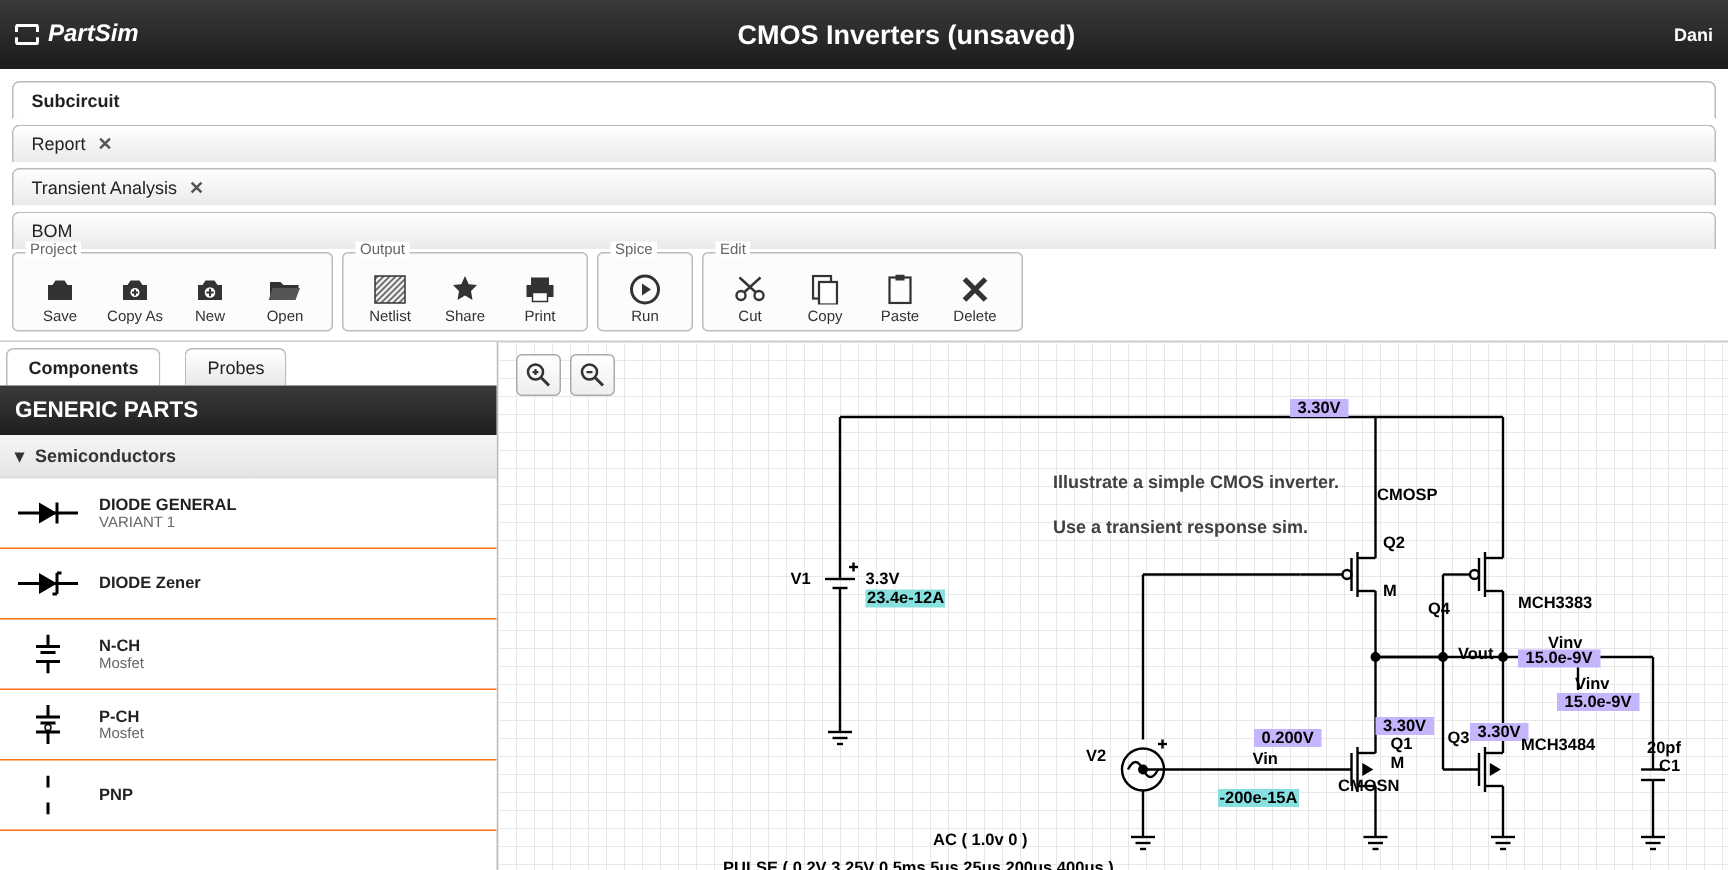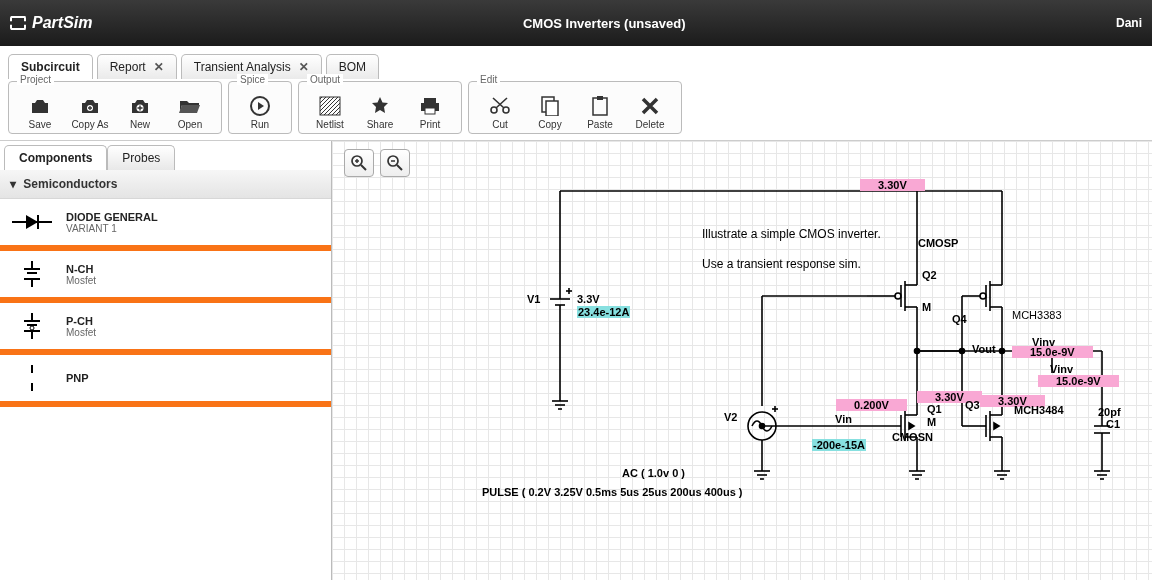--- a/index.html
+++ b/index.html
@@ -2,48 +2,48 @@
 <html><head>
 <meta charset="utf-8">
 <style>
   * { box-sizing: border-box; margin: 0; padding: 0; }
   body { font-family: Arial, Helvetica, sans-serif; font-size: 12px; color: #222; width: 1152px; height: 580px; overflow: hidden; background: #fff; }
 
   
   .topbar { height: 46px; background: linear-gradient(#3a3a3a,#1b1b1b); display: flex; align-items: center; padding: 16px 10px; color: #fff; }
   .logo { display: flex; align-items: center; gap: 6px; font-weight: bold; font-style: italic; font-size: 16px; }
   .logo-icon { width: 16px; height: 14px; border: 2px dashed #fff; border-top-style: solid; border-bottom-style: solid; border-radius: 2px; }
-  .doc-title { flex: 1; text-align: center; font-size: 13px; font-weight: bold; }
+  .doc-title { flex: 1; text-align: center; font-size: 18px; font-weight: bold; }
   .user { font-weight: bold; }
 
   
-  .doc-tabs { display: flex; gap: 4px; padding: 4px 8px 0; background: #fff; margin-top: 4px; }
+  .doc-tabs { display: flex; gap: 4px; padding: 4px 8px 0; background: #fff; margin-top: 4px; flex-direction: column; }
   .dtab { border: 1px solid #bbb; border-bottom: none; border-radius: 5px 5px 0 0; padding: 5px 12px; background: linear-gradient(#fff,#eaeaea); cursor: pointer; display: flex; align-items: center; gap: 8px; font-size: 12px; }
   .dtab.active { background: #fff; font-weight: bold; }
   .dtab .x { font-weight: bold; color: #555; }
 
   
   .toolbar-row { display: flex; gap: 6px; padding: 2px 8px 6px; border-bottom: 1px solid #ccc; }
   .tgroup { border: 1px solid #bbb; border-radius: 4px; padding: 4px 6px 3px; position: relative; display: flex; gap: 0; background: #fcfcfc; }
   .tgroup-label { position: absolute; top: -8px; left: 8px; background: #fff; padding: 0 3px; font-size: 10px; color: #666; }
   .tbtn { display: flex; flex-direction: column; align-items: center; justify-content: flex-end; width: 50px; height: 44px; cursor: pointer; border-radius: 3px; gap: 2px; }
   .tbtn .ticon { height: 22px; display: flex; align-items: center; justify-content: center; }
   .tbtn .tlabel { font-size: 10px; color: #333; }
 
   
   .main { display: flex; height: calc(100% - 128px); }
   .left { width: 332px; border-right: 1px solid #bbb; display: flex; flex-direction: column; }
-  .ltabs { display: flex; gap: 0; padding: 4px 4px 0; background: #fff; }
+  .ltabs { display: flex; gap: 16px; padding: 4px 4px 0; background: #fff; }
   .ltab { border: 1px solid #bbb; border-bottom: none; border-radius: 5px 5px 0 0; padding: 5px 14px; background: linear-gradient(#fff,#e8e8e8); cursor: pointer; font-size: 12px; }
   .ltab.active { background: #fff; font-weight: bold; }
   .panel-header { background: linear-gradient(#3b3b3b,#1e1e1e); color: #fff; font-weight: bold; font-size: 15px; padding: 8px 10px; }
   .cat { border-bottom: 1px solid #d7d7d7; background: linear-gradient(#f6f6f6,#e4e4e4); padding: 7px 10px; font-size: 12px; font-weight: bold; color: #333; cursor: pointer; }
   .cat .arrow { display: inline-block; width: 10px; }
   .partlist { background: #fff; }
-  .part { display: flex; align-items: center; gap: 12px; padding: 9px 10px; border-bottom: 6px solid #f97316; cursor: grab; }
+  .part { display: flex; align-items: center; gap: 12px; padding: 9px 10px; border-bottom: 1px solid #f97316; cursor: grab; }
   .part .sym { width: 44px; height: 28px; display: flex; align-items: center; justify-content: center; }
   .part .pname { font-weight: bold; font-size: 11px; color: #222; }
   .part .psub  { font-size: 10px; color: #666; }
 
   
   .canvas-wrap { flex: 1; position: relative; background: #fff; }
   .canvas-grid {
     position: absolute; inset: 0;
     background-image:
       linear-gradient(#e7e7e7 1px, transparent 1px),
@@ -51,23 +51,23 @@
       linear-gradient(#d4d4d4 1px, transparent 1px),
       linear-gradient(90deg, #d4d4d4 1px, transparent 1px);
     background-size: 12px 12px, 12px 12px, 60px 60px, 60px 60px;
     background-position: 0 0, 0 0, 0 0, 0 0;
   }
   .zoom-ctrls { position: absolute; top: 8px; left: 12px; display: flex; gap: 6px; }
   .zbtn { width: 30px; height: 28px; border: 1px solid #aaa; border-radius: 4px; background: linear-gradient(#fff,#eee); display: flex; align-items: center; justify-content: center; cursor: pointer; }
 
   .schematic { position: absolute; inset: 0; }
   .sch-label { position: absolute; font-size: 11px; font-weight: bold; color: #000; white-space: nowrap; }
-  .hl-yellow { background: #f9a8d4; padding: 0 18px; }
+  .hl-yellow { background: #c4b5fd; padding: 0 5px; }
   .hl-cyan   { background: #87e0e0; padding: 0 1px; }
-  .note { position: absolute; font-size: 12px; font-weight: normal; color: #000000; }
+  .note { position: absolute; font-size: 12px; font-weight: bold; color: #404040; }
 
   svg.wires { position: absolute; inset: 0; }
 </style>
 </head>
 <body>
 
 <div class="topbar">
   <div class="logo">
     <span class="logo-icon"></span>
     <span>PartSim</span>
@@ -126,33 +126,20 @@
       <span class="tlabel">New</span>
     </div>
     <div class="tbtn">
       <span class="ticon">
           <svg width="22" height="16">
             <path d="M1 3h7l2 2h10v2H3L1 14z" fill="#333"></path>
             <path d="M3 7h18l-3 8H0z" fill="#555"></path>
           </svg>
         </span>
       <span class="tlabel">Open</span>
-    </div>
-  </div>
-
-  <div class="tgroup">
-    <span class="tgroup-label">Spice</span>
-    <div class="tbtn">
-      <span class="ticon">
-          <svg width="22" height="22">
-            <circle cx="11" cy="11" r="9" fill="none" stroke="#333" stroke-width="2"></circle>
-            <path d="M9 7l6 4-6 4z" fill="#333"></path>
-          </svg>
-        </span>
-      <span class="tlabel">Run</span>
     </div>
   </div>
 
   <div class="tgroup">
     <span class="tgroup-label">Output</span>
     <div class="tbtn">
       <span class="ticon">
           <svg width="22" height="20">
             <defs>
               <pattern id="hatch" width="4" height="4" patternUnits="userSpaceOnUse">
@@ -178,20 +165,33 @@
             <rect x="4" y="1" width="12" height="5" fill="#333"></rect>
             <rect x="1" y="6" width="18" height="8" fill="#333"></rect>
             <rect x="5" y="11" width="10" height="6" fill="#fff" stroke="#333"></rect>
           </svg>
         </span>
       <span class="tlabel">Print</span>
     </div>
   </div>
 
   <div class="tgroup">
+    <span class="tgroup-label">Spice</span>
+    <div class="tbtn">
+      <span class="ticon">
+          <svg width="22" height="22">
+            <circle cx="11" cy="11" r="9" fill="none" stroke="#333" stroke-width="2"></circle>
+            <path d="M9 7l6 4-6 4z" fill="#333"></path>
+          </svg>
+        </span>
+      <span class="tlabel">Run</span>
+    </div>
+  </div>
+
+  <div class="tgroup">
     <span class="tgroup-label">Edit</span>
     <div class="tbtn">
       <span class="ticon">
           <svg width="22" height="18">
             <circle cx="5" cy="13" r="3" fill="none" stroke="#333" stroke-width="1.6"></circle>
             <circle cx="17" cy="13" r="3" fill="none" stroke="#333" stroke-width="1.6"></circle>
             <path d="M7 11L18 1M15 11L4 1" stroke="#333" stroke-width="1.6"></path>
           </svg>
         </span>
       <span class="tlabel">Cut</span>
@@ -226,38 +226,51 @@
 
 </div>
 
 <div class="main">
 
   <div class="left">
     <div class="ltabs">
       <div class="ltab active">Components</div>
       <div class="ltab">Probes</div>
     </div>
+    <div class="panel-header">GENERIC PARTS</div>
 
     <div class="cat">
       <span class="arrow">▾</span>
       <span>Semiconductors</span>
     </div>
 
     <div class="partlist">
       <div class="part">
         <span class="sym">
             <svg width="44" height="20">
               <line x1="2" y1="10" x2="42" y2="10" stroke="#000" stroke-width="2"></line>
               <path d="M16 3v14l12-7z" fill="#000"></path>
               <line x1="28" y1="3" x2="28" y2="17" stroke="#000" stroke-width="2"></line>
             </svg>
           </span>
         <span>
             <div class="pname">DIODE GENERAL</div>
             <div class="psub">VARIANT 1</div>
+          </span>
+      </div>
+      <div class="part">
+        <span class="sym">
+            <svg width="44" height="20">
+              <line x1="2" y1="10" x2="42" y2="10" stroke="#000" stroke-width="2"></line>
+              <path d="M16 3v14l12-7z" fill="#000"></path>
+              <path d="M28 3l0 14M25 17l3 0M28 3l3 0" stroke="#000" stroke-width="2" fill="none"></path>
+            </svg>
+          </span>
+        <span>
+            <div class="pname">DIODE Zener</div>
           </span>
       </div>
       <div class="part">
         <span class="sym">
             <svg width="30" height="26">
               <line x1="15" y1="0" x2="15" y2="8" stroke="#000" stroke-width="2"></line>
               <line x1="15" y1="18" x2="15" y2="26" stroke="#000" stroke-width="2"></line>
               <line x1="7" y1="8" x2="23" y2="8" stroke="#000" stroke-width="2"></line>
               <line x1="7" y1="18" x2="23" y2="18" stroke="#000" stroke-width="2"></line>
               <line x1="10" y1="12" x2="20" y2="12" stroke="#000" stroke-width="2"></line>
@@ -444,21 +457,21 @@
       <div class="sch-label" style="left:195px;top:152px;">V1</div>
       <div class="sch-label" style="left:245px;top:152px;">3.3V</div>
       <div class="sch-label hl-cyan" style="left:245px;top:165px;">23.4e-12A</div>
 
       <div class="sch-label hl-yellow" style="left:528px;top:38px;">3.30V</div>
 
       <div class="sch-label" style="left:586px;top:96px;font-weight:bold;text-align:right;">CMOSP</div>
       <div class="sch-label" style="left:590px;top:128px;">Q2</div>
       <div class="sch-label" style="left:590px;top:160px;">M</div>
       <div class="sch-label" style="left:620px;top:172px;">Q4</div>
-      <div class="sch-label" style="left:680px;top:168px;font-weight:normal;">MCH3383</div>
+      <div class="sch-label" style="left:680px;top:168px;font-weight:bold;">MCH3383</div>
 
       <div class="sch-label" style="left:640px;top:202px;">Vout</div>
       <div class="sch-label" style="left:700px;top:195px;">Vinv</div>
       <div class="sch-label hl-yellow" style="left:680px;top:205px;">15.0e-9V</div>
       <div class="sch-label" style="left:718px;top:222px;">Vinv</div>
       <div class="sch-label hl-yellow" style="left:706px;top:234px;">15.0e-9V</div>
 
       <div class="sch-label hl-yellow" style="left:504px;top:258px;">0.200V</div>
       <div class="sch-label" style="left:503px;top:272px;">Vin</div>
       <div class="sch-label hl-cyan" style="left:480px;top:298px;">-200e-15A</div>

